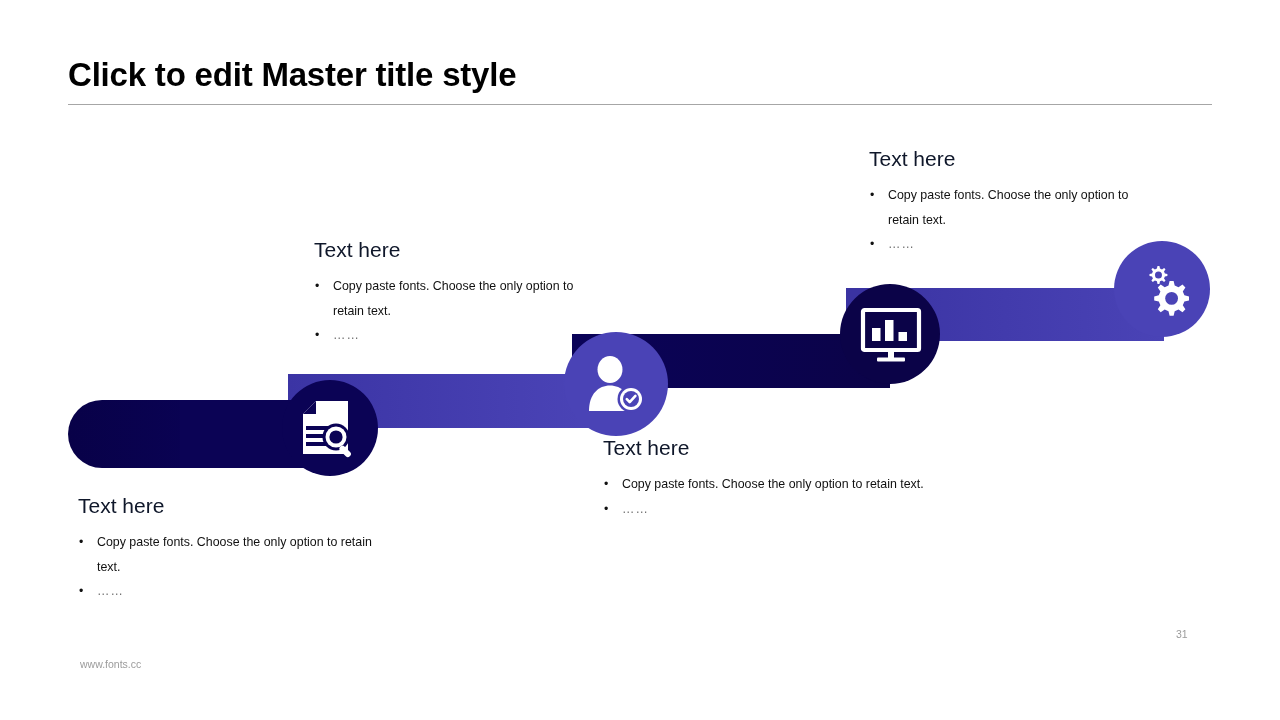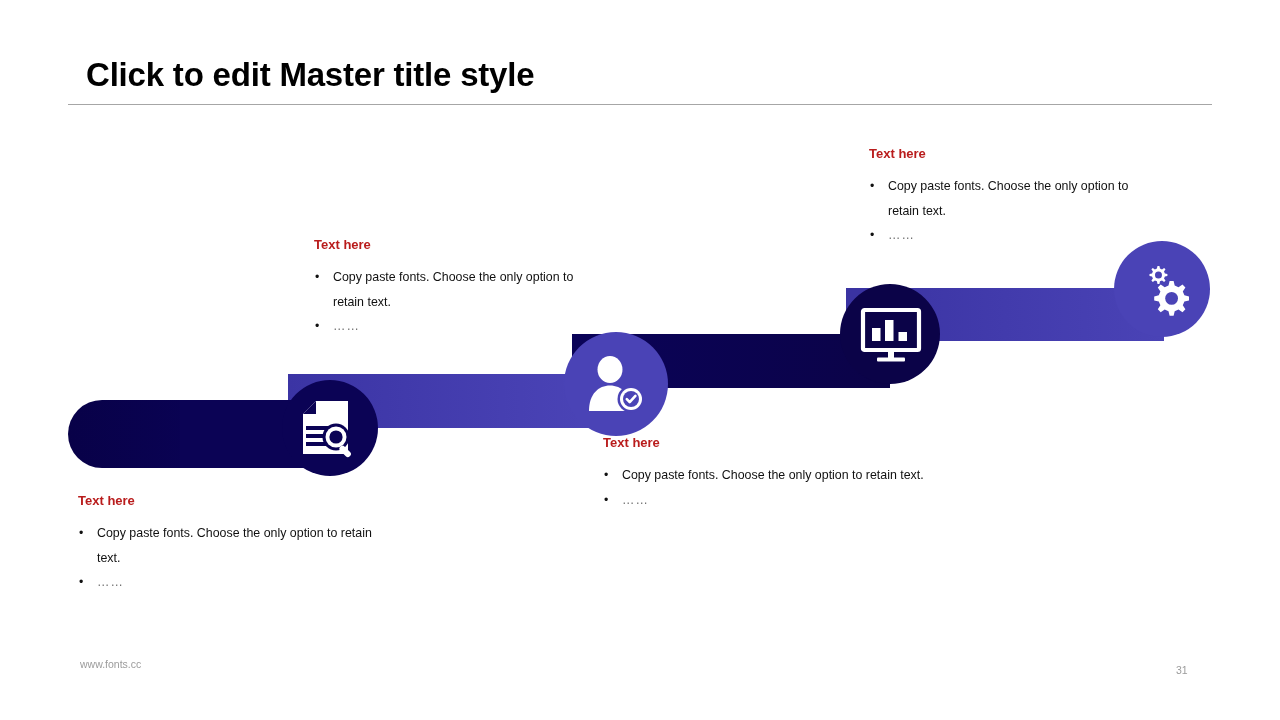--- a/index.html
+++ b/index.html
@@ -26,21 +26,20 @@
     top: 56px;
     width: 1144px;
   }
   .slide-title {
     font-size: 33px;
     font-weight: bold;
     color: #000000;
     letter-spacing: -0.2px;
     line-height: 1.18;
     white-space: nowrap;
-    margin-left: 18px;
   }
   .title-rule {
     margin-top: 9px;
     width: 1144px;
     height: 1px;
     background: #a6a6a6;
   }
 
   
   .stage {
@@ -50,23 +49,23 @@
     width: 1280px;
     height: 720px;
   }
   .stage svg { display: block; }
 
   
   .txt {
     position: absolute;
   }
   .txt h3 {
-    font-size: 13px;
-    font-weight: bold;
-    color: #b91c1c;
+    font-size: 21px;
+    font-weight: normal;
+    color: #0f172a;
     margin-bottom: 13px;
     line-height: 1.1;
   }
   .bullets {
     list-style: none;
   }
   .bullets li {
     position: relative;
     padding-left: 19px;
     font-size: 12.4px;
@@ -96,21 +95,21 @@
   .footer-left {
     position: absolute;
     left: 80px;
     top: 658px;
     font-size: 10.5px;
     color: #9b9b9b;
   }
   .footer-right {
     position: absolute;
     left: 1176px;
-    top: 664px;
+    top: 628px;
     font-size: 10.5px;
     color: #9b9b9b;
   }
 </style>
 </head>
 <body>
 
 <div class="slide">
 
   <div class="title-block">

